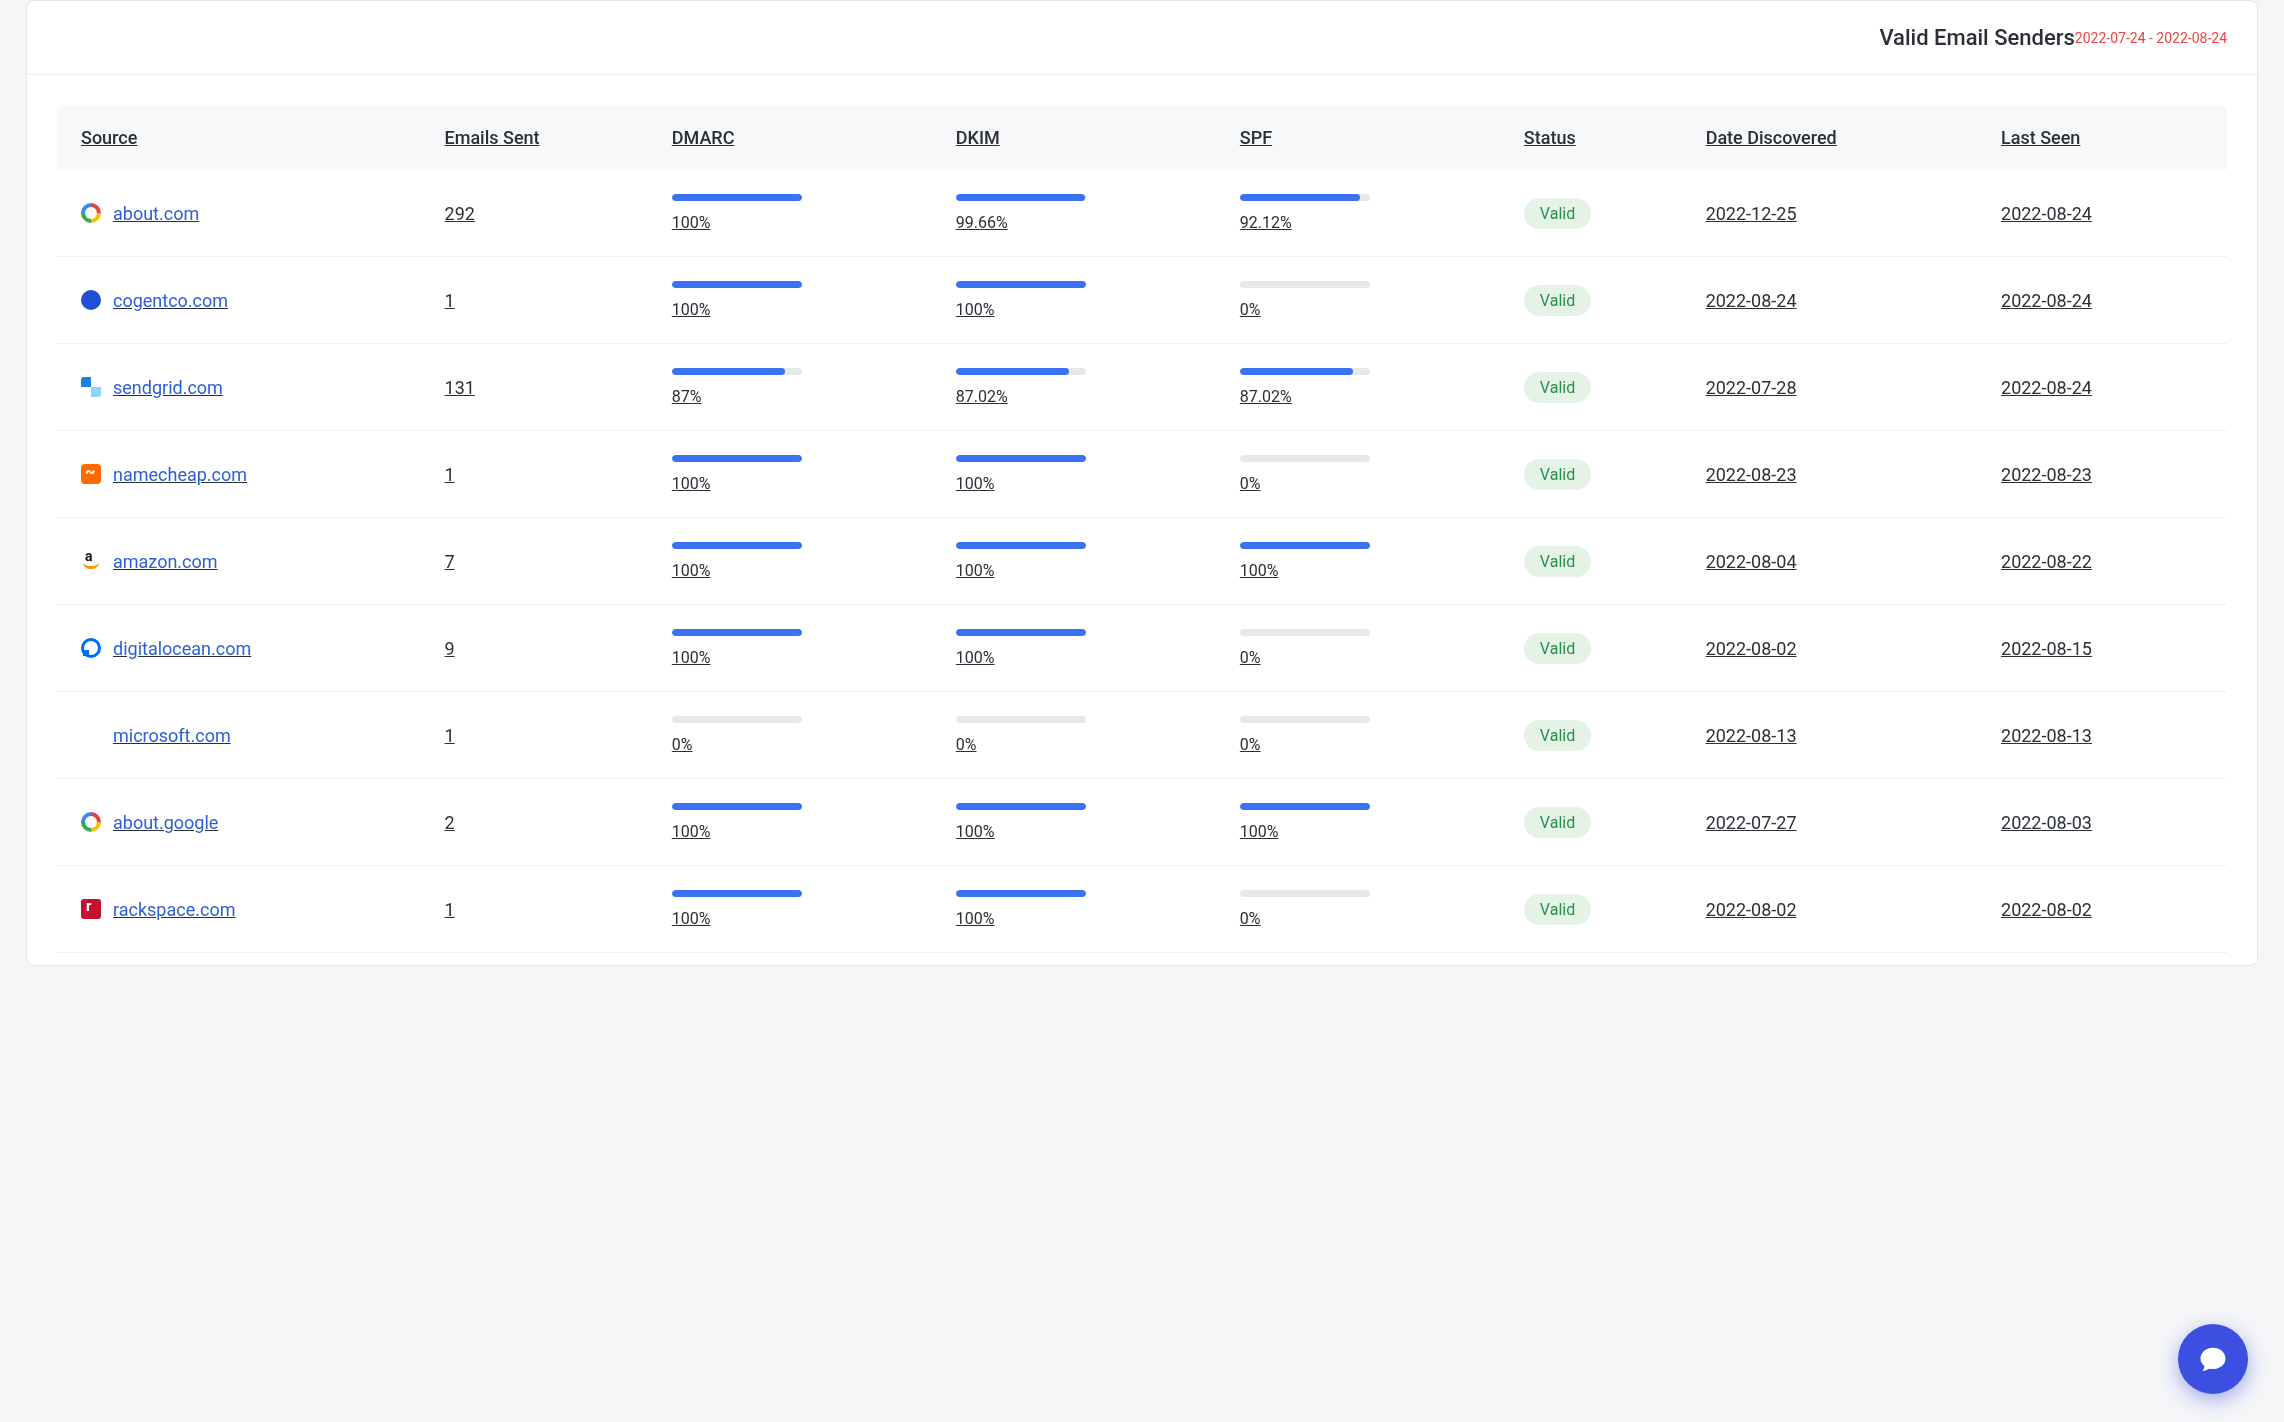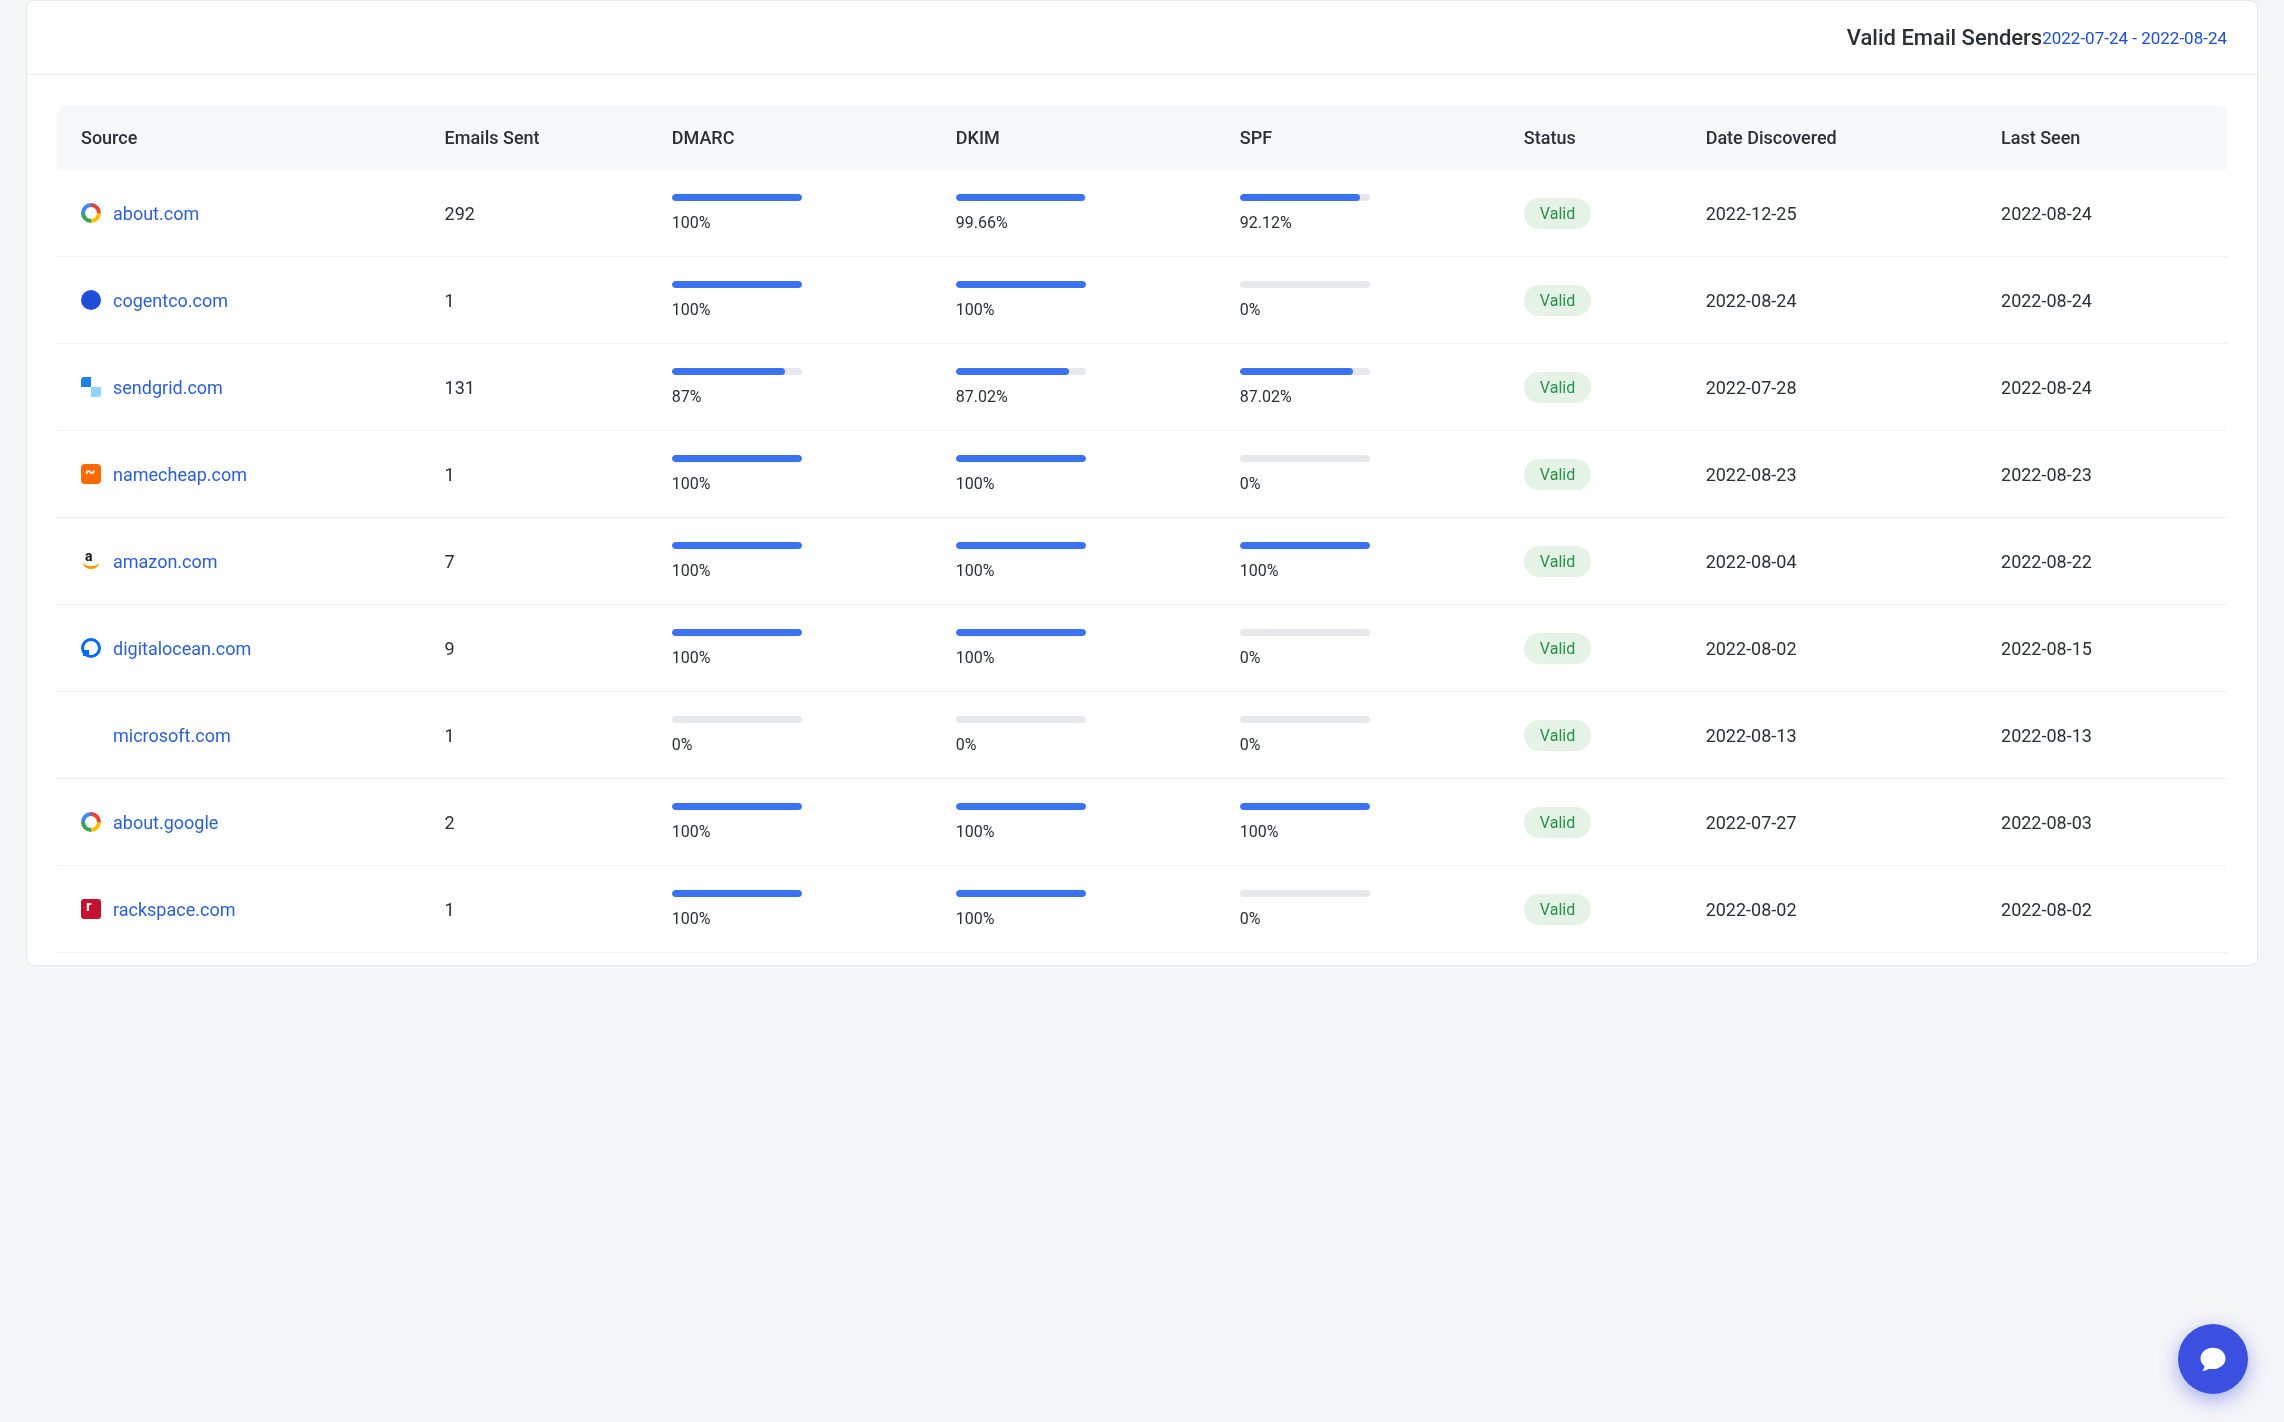--- a/index.html
+++ b/index.html
@@ -25,25 +25,26 @@
     align-items: center;
     padding: 24px 30px;
     border-bottom: 1px solid #e9ebef;
   }
   .card-title {
     font-size: 22px;
     font-weight: 500;
     color: #2b2f36;
   }
   .date-range {
-    font-size: 17px;
-    color: #1d4ed8;
+    font-size: 14px;
+    color: #ef4444;
   }
   .table-wrap {
     padding: 30px 30px 12px 30px;
+    text-decoration: underline;
   }
   table {
     width: 100%;
     border-collapse: collapse;
     table-layout: fixed;
   }
   thead {
     background: #f7f8fa;
   }
   thead th {

